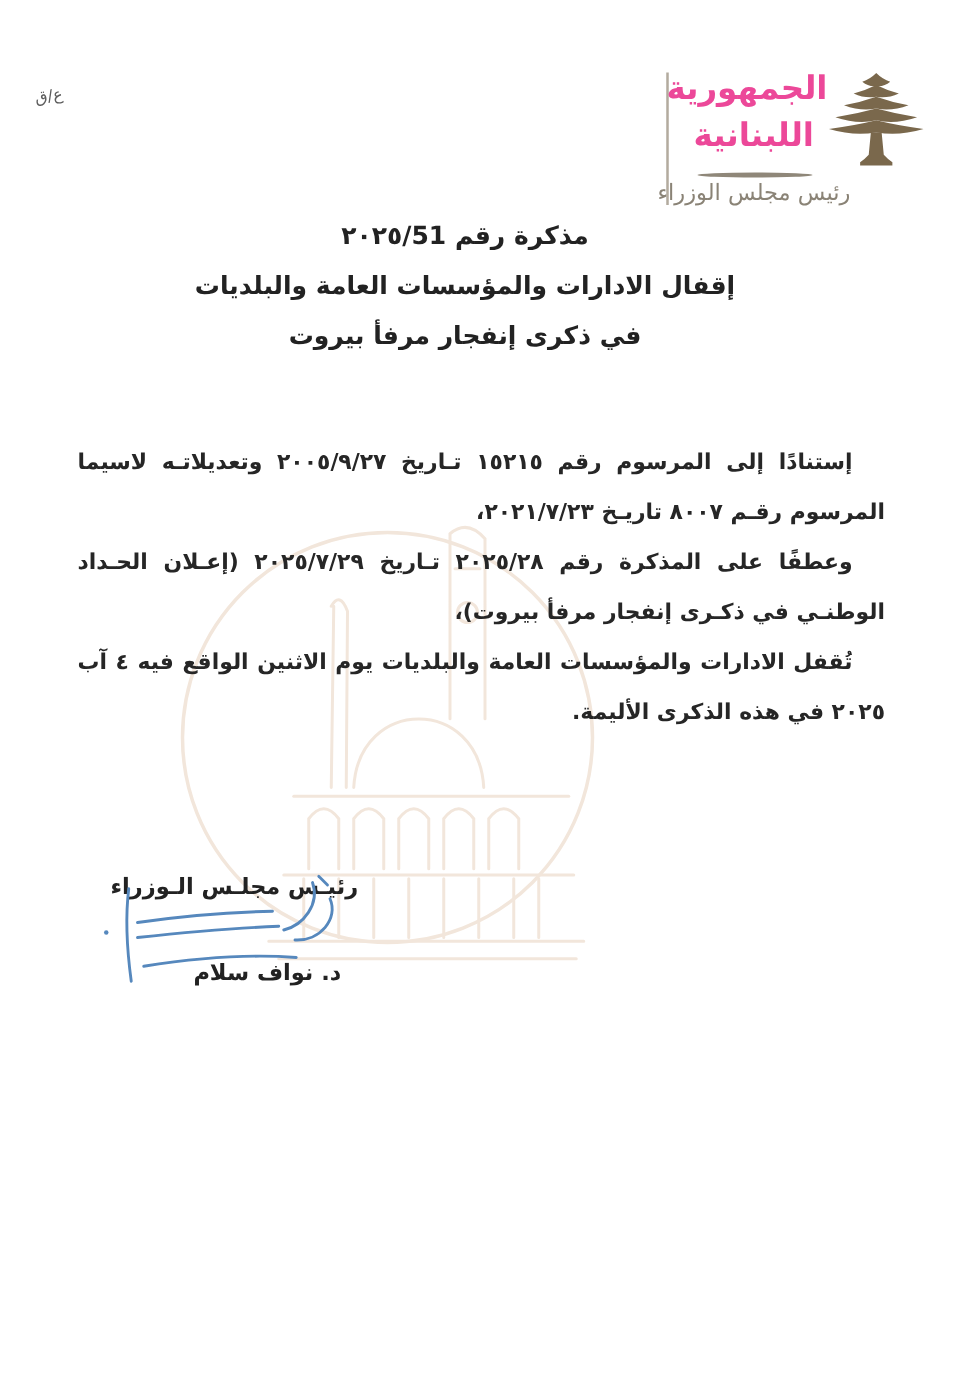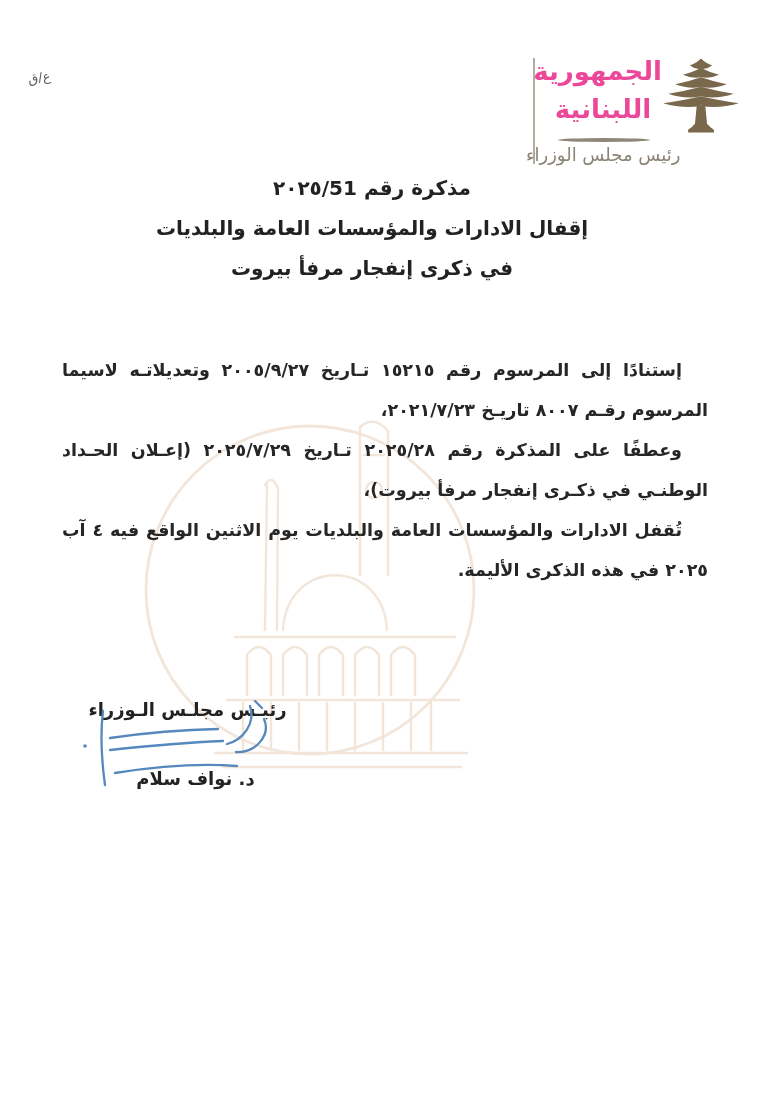--- a/index.html
+++ b/index.html
@@ -147,21 +147,21 @@
     font-weight: bold;
     color: #222222;
     z-index: 1;
     margin-top: 23px;
   }
   .sig-name {
     position: absolute;
     top: 768px;
     left: 118px;
     width: 155px;
-    text-align: center;
+    text-align: right;
     direction: rtl;
     font-size: 18px;
     font-weight: bold;
     color: #222222;
     z-index: 1;
   }
   .sig-ink {
     position: absolute;
     left: 45px;
     top: 695px;

